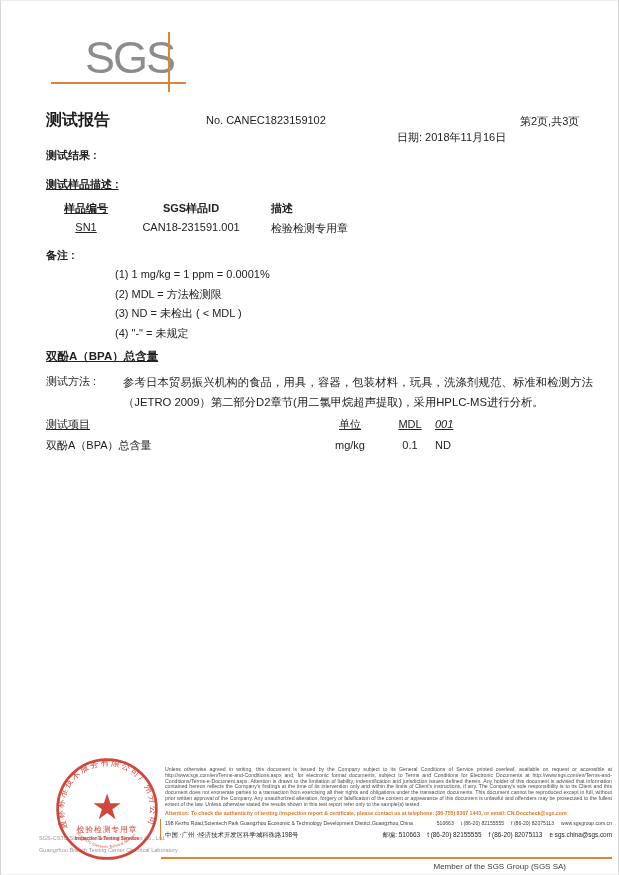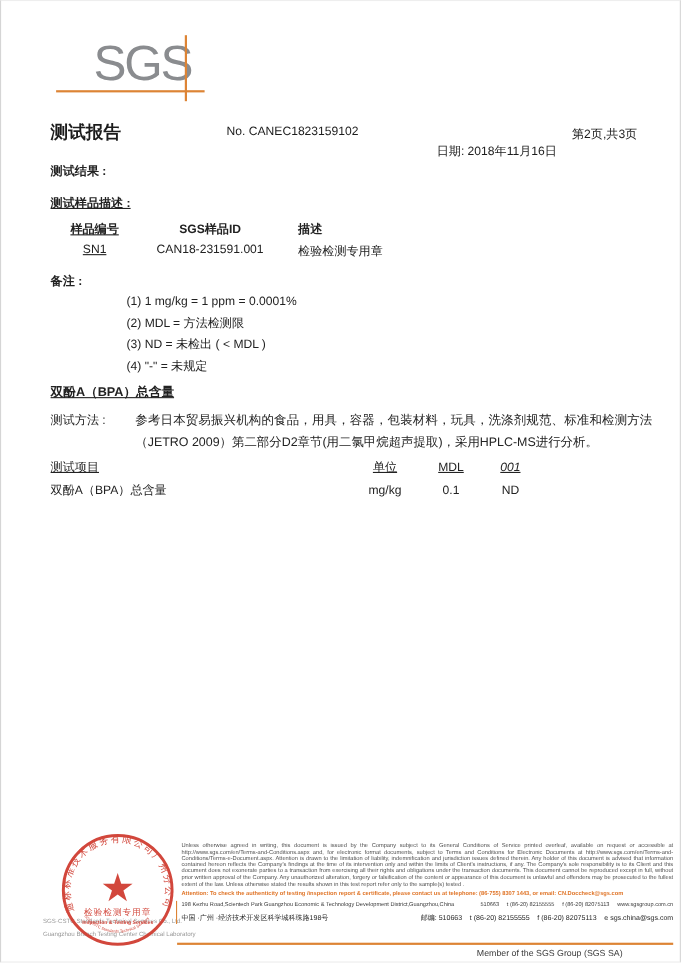--- a/index.html
+++ b/index.html
@@ -34,21 +34,21 @@
 
   .bpa-title{position:absolute;left:45px;top:348px;font-size:11.5px;font-weight:bold;text-decoration:underline;}
   .method-label{position:absolute;left:45px;top:373px;font-size:11px;}
   .method-text{position:absolute;left:122px;top:372px;width:470px;font-size:11.3px;line-height:19.5px;text-align:justify;}
 
   .res-table{position:absolute;left:45px;top:416px;width:547px;font-size:11px;}
   .res-row{display:flex;align-items:baseline;padding-right:100px;margin-bottom:6px;}
   .res-row .item{flex:1;text-align:left;}
   .res-row .unit{width:70px;text-align:center;}
   .res-row .mdl{width:50px;text-align:center;}
-  .res-row .val{width:58px;text-align:center;}
+  .res-row .val{width:58px;}
   .res-row.hdr span{text-decoration:underline;}
   .res-row.hdr .val{font-style:italic;}
 
   
   .company-lines{position:absolute;left:38px;top:832px;width:150px;font-size:5.6px;
     color:#9a9a9a;line-height:11.5px;white-space:nowrap;}
   .stamp{position:absolute;left:54px;top:756px;width:104px;height:104px;opacity:.93;}
 
   .footer-right{position:absolute;left:164px;top:766px;width:447px;}
   .legal-text{font-size:5.2px;line-height:5.75px;color:#4f4f4f;text-align:justify;}

